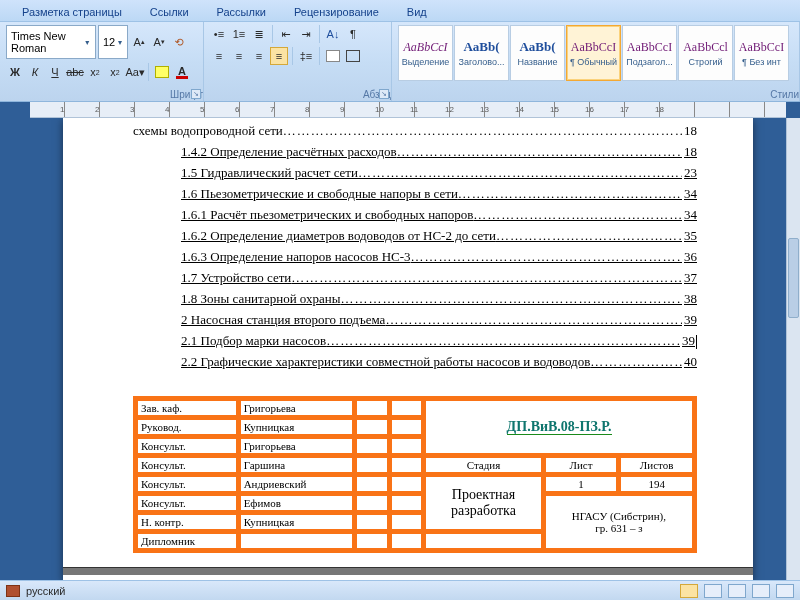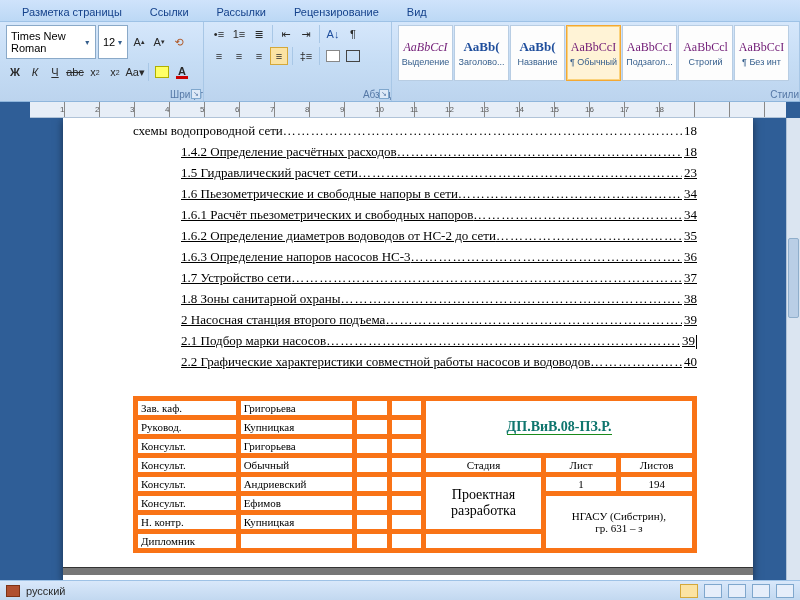--- a/index.html
+++ b/index.html
@@ -455,21 +455,21 @@
               <td class="thin"></td>
             </tr>
             <tr>
               <td class="thin">Консульт.</td>
               <td class="thin">Григорьева</td>
               <td class="thin"></td>
               <td class="thin"></td>
             </tr>
             <tr>
               <td class="thin">Консульт.</td>
-              <td class="thin">Обычный</td>
+              <td class="thin">Гаршина</td>
               <td class="thin"></td>
               <td class="thin"></td>
               <td class="mid thin" style="width:48px">Стадия</td>
               <td class="mid thin" style="width:48px">Лист</td>
               <td class="mid thin" style="width:48px">Листов</td>
             </tr>
             <tr>
               <td class="thin">Консульт.</td>
               <td class="thin">Андриевский</td>
               <td class="thin"></td>

